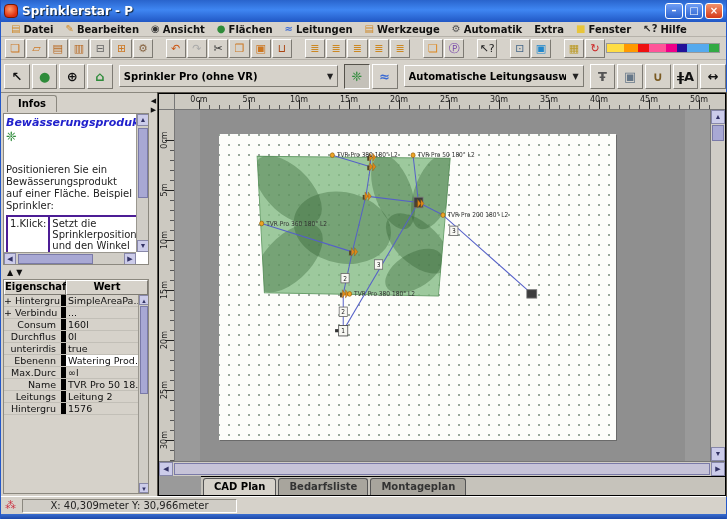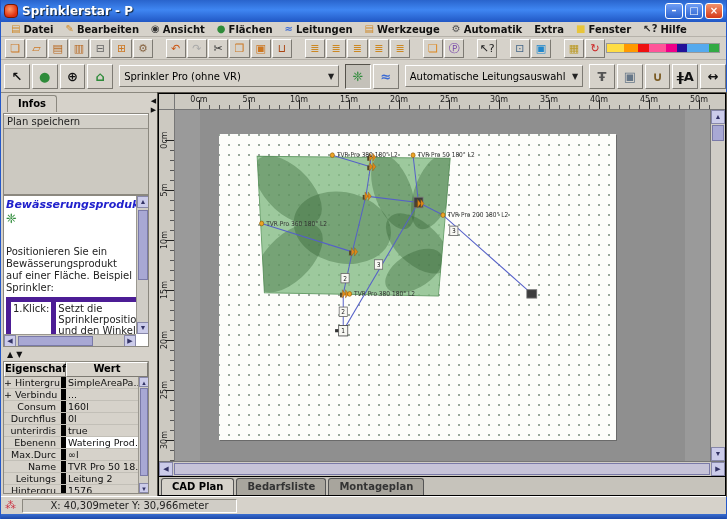--- a/index.html
+++ b/index.html
@@ -26,39 +26,39 @@
   .tglyph { font-size:11px; line-height:11px; font-family:"DejaVu Sans",sans-serif; }
   .tb-gap { width:12px; height:1px; }
   .colorbar { margin-left:auto; margin-right:6px; display:flex; width:118px; height:10px; border:1px solid #999; }
   .colorbar span { height:100%; }
 
   .toolbar2 { height:33px; display:flex; align-items:center; padding-left:3px; gap:2px; background:#d6d2ca; border-bottom:1px solid #8b887f; flex:0 0 auto; }
   .tb2btn { width:26px; height:25px; display:flex; align-items:center; justify-content:center; background:#d6d2ca; border:1px solid; border-color:#fefefe #7d7a73 #7d7a73 #fefefe; padding:0; }
   .tb2btn .tglyph { font-size:13px; line-height:13px; font-weight:bold; }
   .tb2btn.pressed { border-color:#55524b #fefefe #fefefe #55524b; background:#c4c1b9; }
   .dropdown { height:22px; display:flex; align-items:center; background:#d6d2ca; border:1px solid; border-color:#fefefe #7d7a73 #7d7a73 #fefefe; padding:0 4px; margin:0 4px; }
-  .dd-label { font-weight:normal; font-size:10px; flex:1; white-space:nowrap; overflow:hidden; }
+  .dd-label { font-weight:bold; font-size:10px; flex:1; white-space:nowrap; overflow:hidden; }
   .dd-arrow { font-size:8px; margin-left:6px; color:#222; }
 
   
   .main { flex:1; display:flex; min-height:0; }
 
   
   .sidebar { width:148px; flex:0 0 auto; display:flex; flex-direction:column; padding:2px 0 2px 2px; }
   .side-tabrow { height:18px; flex:0 0 auto; }
   .side-tab { display:inline-block; height:17px; padding:2px 10px 0; border:1px solid #8b887f; border-bottom:none; border-radius:3px 3px 0 0; background:#d6d2ca; font-weight:bold; font-size:10px; margin-left:4px; }
   .listpane { height:82px; flex:0 0 auto; border:1px solid #8b887f; background:#ccc9c1; }
   .list-item { height:15px; background:#d2cfc7; border-bottom:1px solid #9a978f; border-top:1px solid #fff; font-size:10px; padding:1px 3px; color:#222; }
   .infopane { height:152px; flex:0 0 auto; border:1px solid #8b887f; background:#fff; position:relative; overflow:hidden; }
   .info-content { position:absolute; left:2px; top:2px; right:12px; bottom:12px; overflow:hidden; }
   .info-heading { color:#2121cc; font-weight:bold; font-style:italic; font-size:11px; white-space:nowrap; }
   .info-icon { font-size:13px; color:#2e8b3a; line-height:15px; }
   .info-body { font-size:10px; line-height:12px; color:#222; margin-top:20px; }
   .info-table { border-collapse:collapse; margin-top:3px; }
-  .info-table td { border:5px solid #4c1d95; font-size:10px; padding:1px 2px; vertical-align:top; color:#222; }
+  .info-table td { border:2px solid #4c1d95; font-size:10px; padding:1px 2px; vertical-align:top; color:#222; }
   .vsb { position:absolute; top:0; right:0; bottom:12px; width:12px; background:#d0cdc6; border-left:1px solid #9a978f; }
   .hsb { position:absolute; left:0; right:12px; bottom:0; height:12px; background:#d0cdc6; border-top:1px solid #9a978f; display:flex; align-items:center; }
   .sb-btn { width:12px; height:12px; background:#ccccea; border:1px solid #8888aa; font-size:7px; line-height:10px; text-align:center; color:#333366; flex:0 0 auto; padding:0; }
   .sb-thumb-v { position:absolute; left:1px; width:10px; background:#a8a8d4; border:1px solid #7a7aa8; }
   .sb-thumb-h { height:10px; background:#a8a8d4; border:1px solid #7a7aa8; }
   .divider-arrows { height:14px; flex:0 0 auto; display:flex; gap:3px; align-items:center; padding-left:4px; font-size:8px; color:#111; }
   .proppane { flex:1; border:1px solid #8b887f; background:#d6d2ca; position:relative; overflow:hidden; }
   .prop-header { display:flex; height:15px; }
   .prop-header span { font-weight:bold; font-size:10px; text-align:center; border:1px solid; border-color:#fff #7d7a73 #7d7a73 #fff; background:#d6d2ca; }
   .ph-name { width:62px; }
@@ -95,21 +95,21 @@
   .page { position:absolute; left:19px; top:24px; width:397px; height:306px; background-color:#fdfdfa; background-image:radial-gradient(circle,#9aa89c 0.8px,transparent 0.95px); background-size:10px 10px; background-position:5px 6px; box-shadow:1px 1px 0 #6a6a6a; }
   .plan-svg { position:absolute; inset:0; width:100%; height:100%; }
   .plan-svg text { font-family:"DejaVu Sans",sans-serif; }
   .doc-vsb { width:15px; flex:0 0 auto; background:#d0cdc6; border-left:1px solid #777; position:relative; }
   .doc-vsb .sb-btn { width:14px; height:14px; }
   .doc-vsb .top { position:absolute; top:0; left:0; }
   .doc-vsb .bottom { position:absolute; bottom:0; left:0; }
   .doc-hsb { height:15px; flex:0 0 auto; background:#d0cdc6; border-top:1px solid #777; display:flex; align-items:center; }
   .doc-hsb .sb-btn { width:14px; height:14px; }
   .doc-hsb .sb-thumb-h { flex:1; margin:0 1px; height:12px; background:#c6c3d8; }
-  .doc-tabs { height:19px; flex:0 0 auto; background:#c6c3bb; display:flex; align-items:flex-end; padding-left:2px; gap:2px; border-top:1px solid #000; }
+  .doc-tabs { height:19px; flex:0 0 auto; background:#c6c3bb; display:flex; align-items:flex-end; padding-left:2px; gap:2px; border-top:1px solid #000;margin-left:42px; }
   .doc-tab { height:17px; padding:2px 10px 0; font-weight:bold; font-size:10px; border:1px solid #555; border-bottom:none; border-radius:3px 3px 0 0; background:#a8a59d; color:#333; }
   .doc-tab.active { background:#d6d2ca; color:#000; }
 
   
   .statusbar { height:18px; flex:0 0 auto; display:flex; align-items:center; gap:6px; padding:0 4px; background:#d6d2ca; border-top:1px solid #fff; }
   .status-icon { font-size:11px; color:#cc3344; }
   .status-field { width:215px; height:14px; border:1px solid; border-color:#8b887f #fff #fff #8b887f; background:#d0cdc6; text-align:center; font-size:10px; line-height:12px; color:#222; }
   .bottomstrip { height:5px; flex:0 0 auto; background:linear-gradient(#3a6ed0,#1c48a8); }
 </style>
 </head>
@@ -305,23 +305,20 @@
       <button class="tb2btn">
         <span class="tglyph" style="color: rgb(17, 17, 17);">↔</span>
       </button>
     </div>
 
   <div class="main">
 
     <div class="sidebar">
       <div class="side-tabrow">
         <span class="side-tab">Infos</span>
-      </div>
-      <div class="listpane">
-        <div class="list-item">Plan speichern</div>
       </div>
       <div class="infopane">
         <div class="info-content">
           <div class="info-heading">Bewässerungsprodukte</div>
           <div class="info-icon">❈</div>
           <div class="info-body">Positionieren Sie ein Bewässerungsprodukt auf einer Fläche. Beispiel Sprinkler:</div>
           <table class="info-table">
             <tbody>
                 <tr>
               <td>1.Klick:</td>

